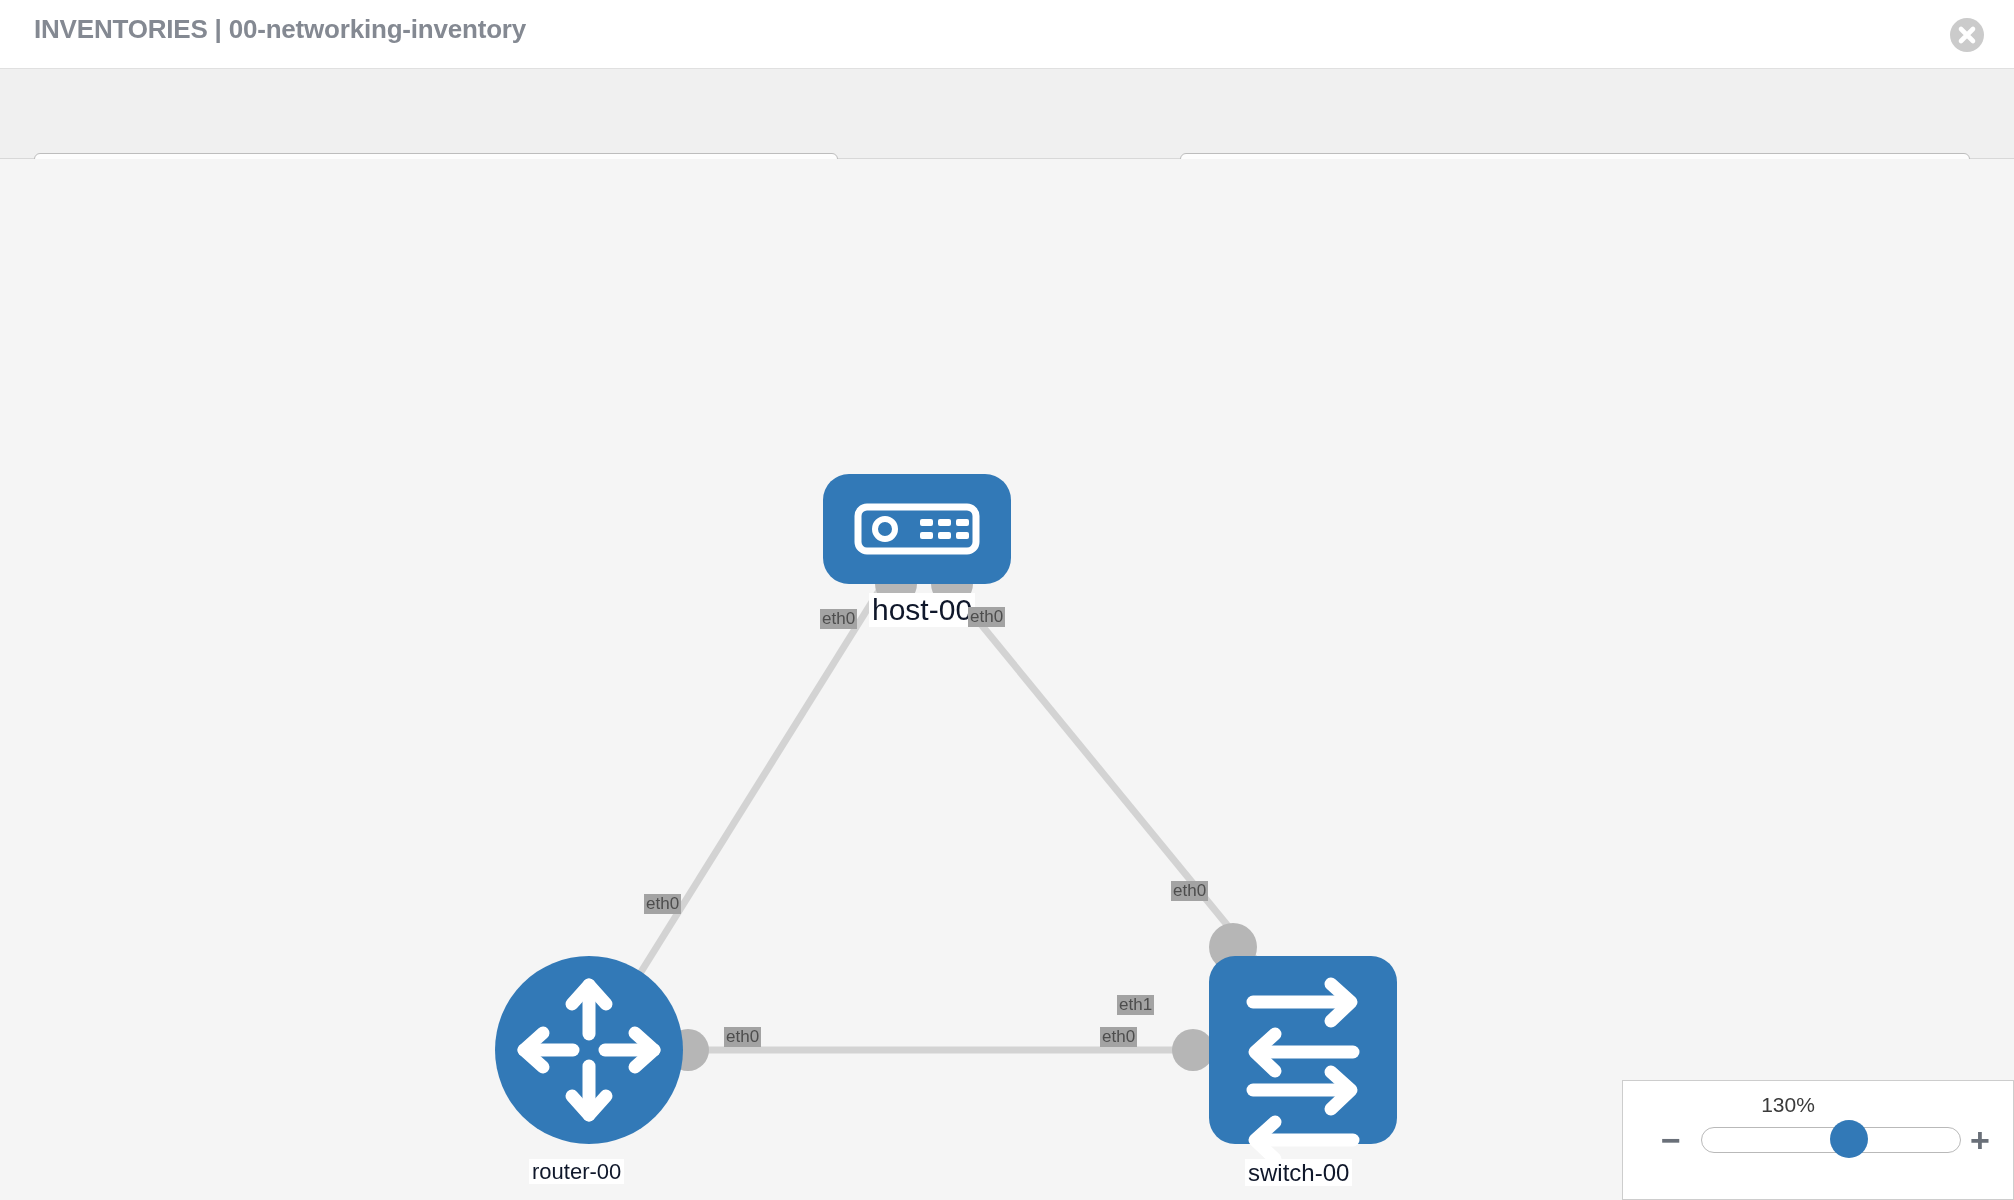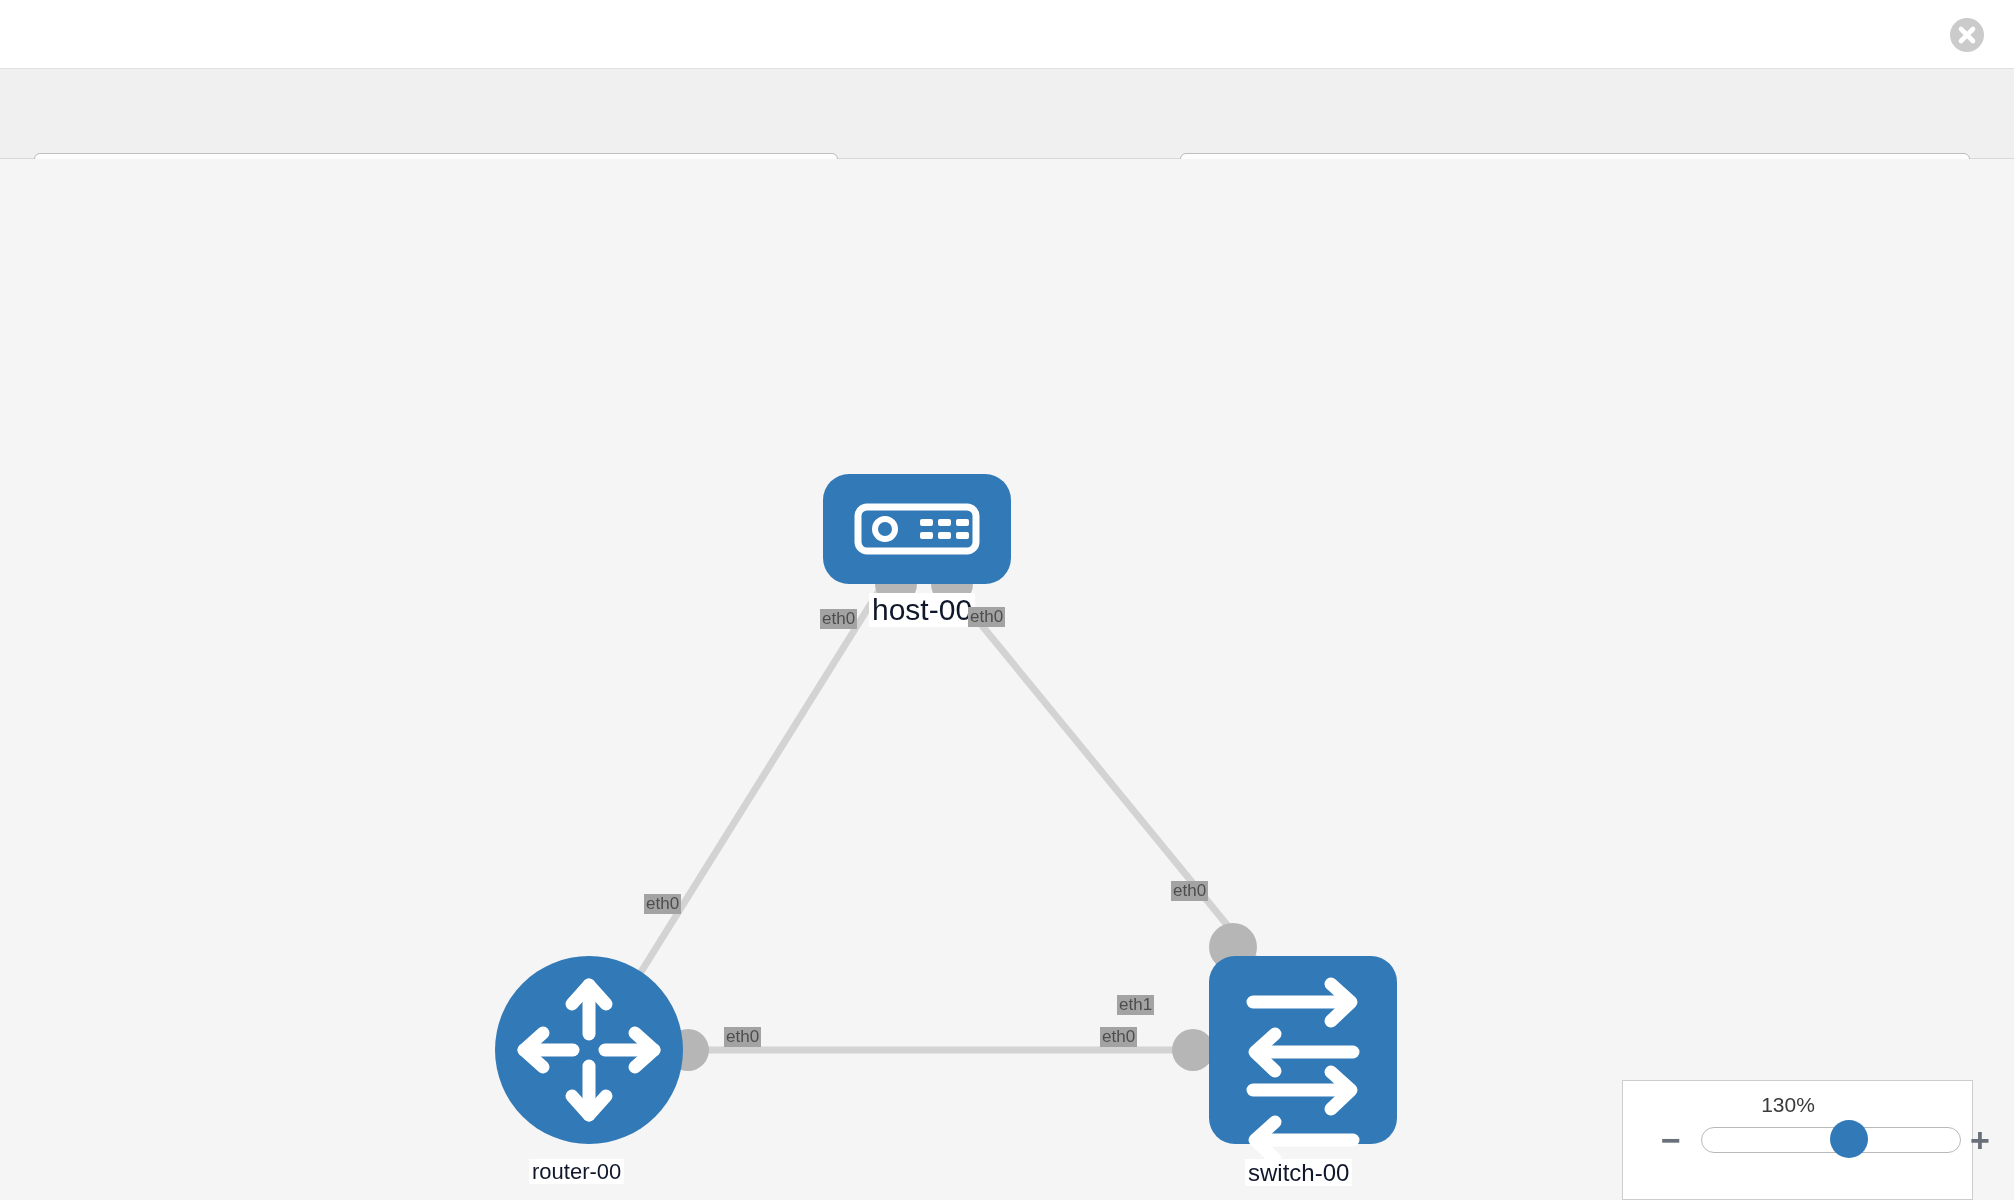--- a/index.html
+++ b/index.html
@@ -120,21 +120,21 @@
   .el-host-right  { left: 968px;  top: 448px; }
   .el-router-up   { left: 644px;  top: 735px; }
   .el-switch-up   { left: 1171px; top: 722px; }
   .el-router-side { left: 724px;  top: 868px; }
   .el-switch-a    { left: 1100px; top: 868px; }
   .el-switch-b    { left: 1117px; top: 836px; }
 
   
   .zoom-panel {
     position: absolute; left: 1622px; top: 1080px;
-    width: 351px; height: 120px;
+    width: 392px; height: 120px;
     background: #ffffff;
     border: 1px solid #cdcdcd;
   }
   .zoom-value {
     position: absolute; left: 0; top: 12px;
     width: 330px;
     text-align: center;
     font-size: 21px;
     color: #3b3b3b;
   }
@@ -164,20 +164,21 @@
     background: #3279b7;
     cursor: grab;
   }
 </style>
 </head>
 <body>
 
 <div id="app">
 
   <div class="header">
+    <div class="header-title">INVENTORIES | 00-networking-inventory</div>
 
     <div class="close-btn">
       <svg width="34" height="34" viewBox="0 0 34 34" aria-hidden="true">
         <circle cx="17" cy="17" r="17" fill="#cbcbcb"></circle>
         <path d="M11 11 L23 23 M23 11 L11 23" stroke="#ffffff" stroke-width="4.6" stroke-linecap="round"></path>
       </svg>
     </div>
   </div>
 
   <div class="toolbar">

